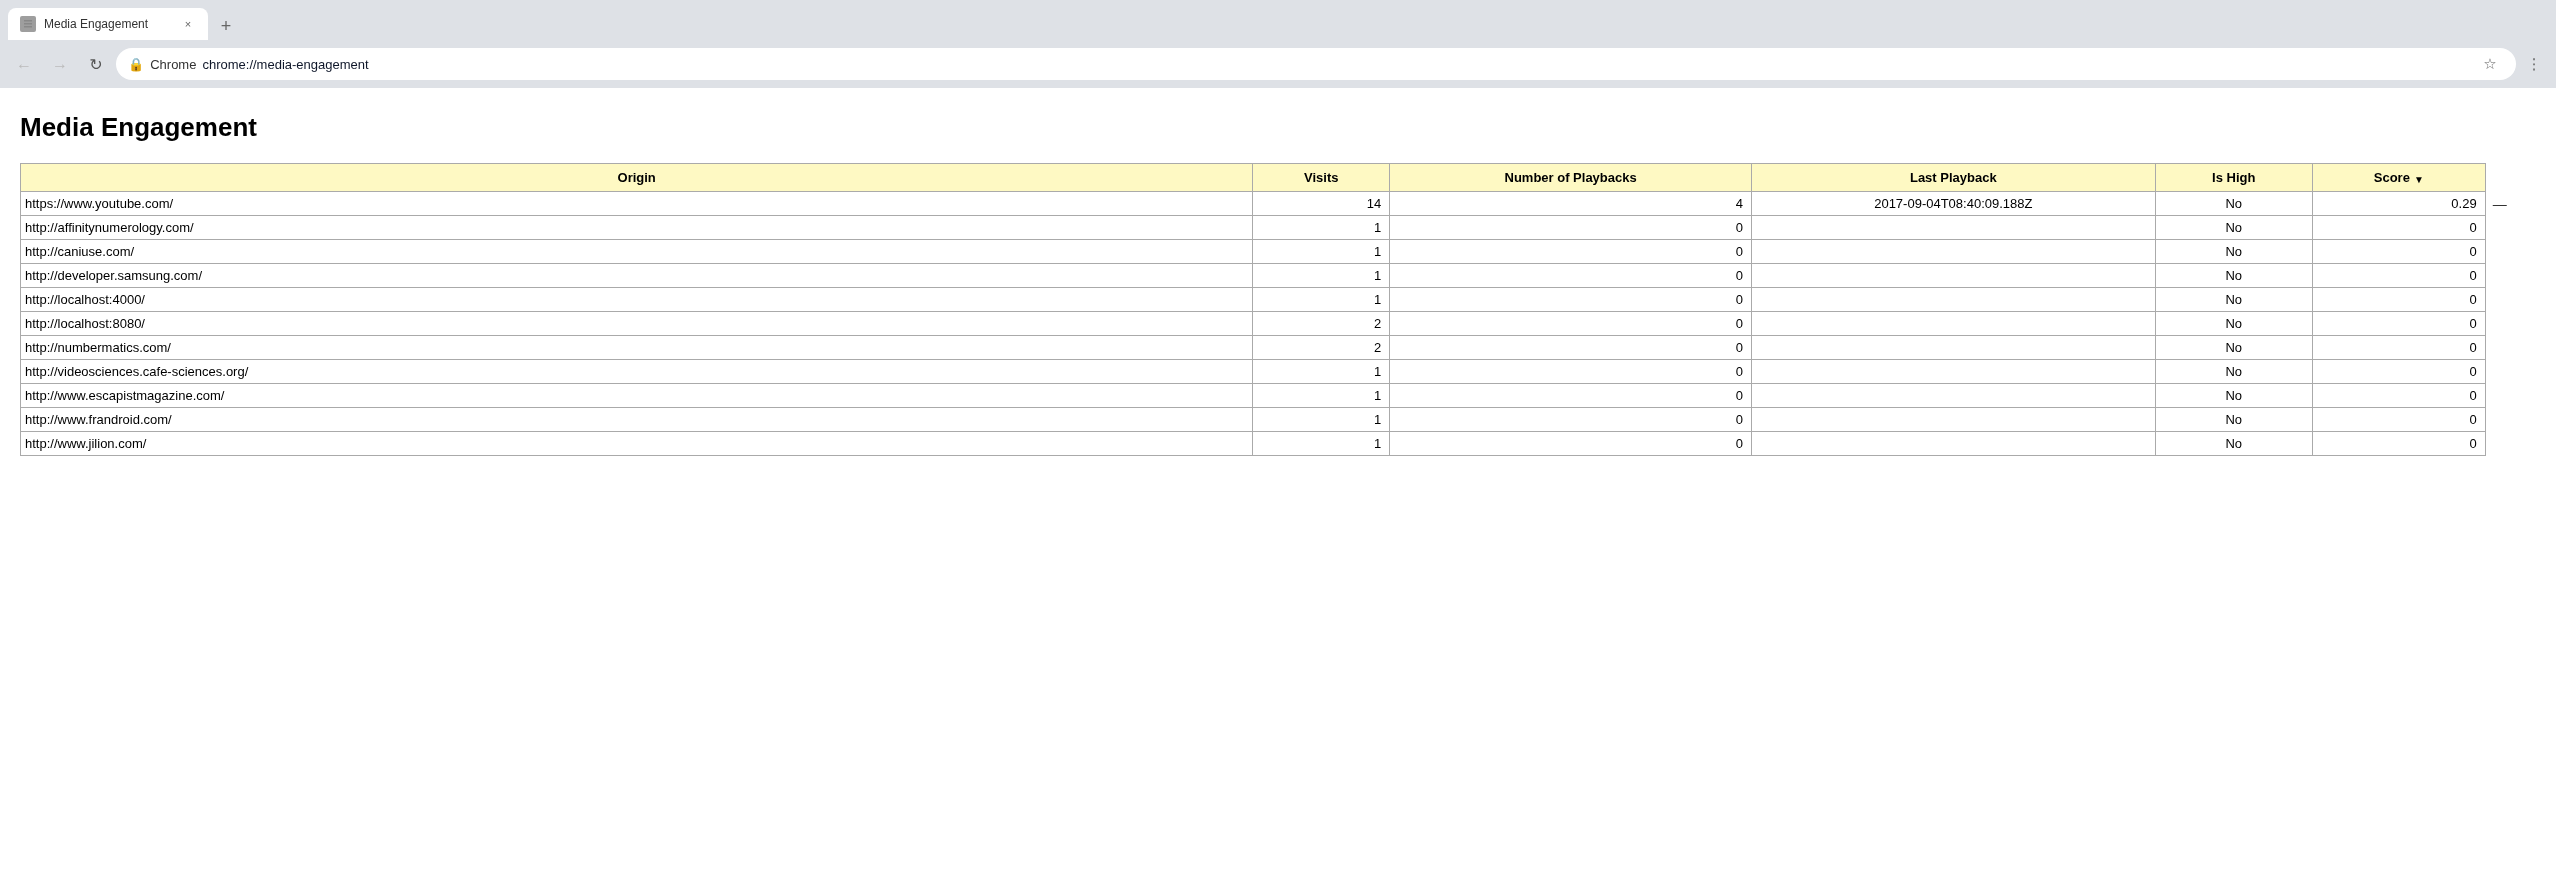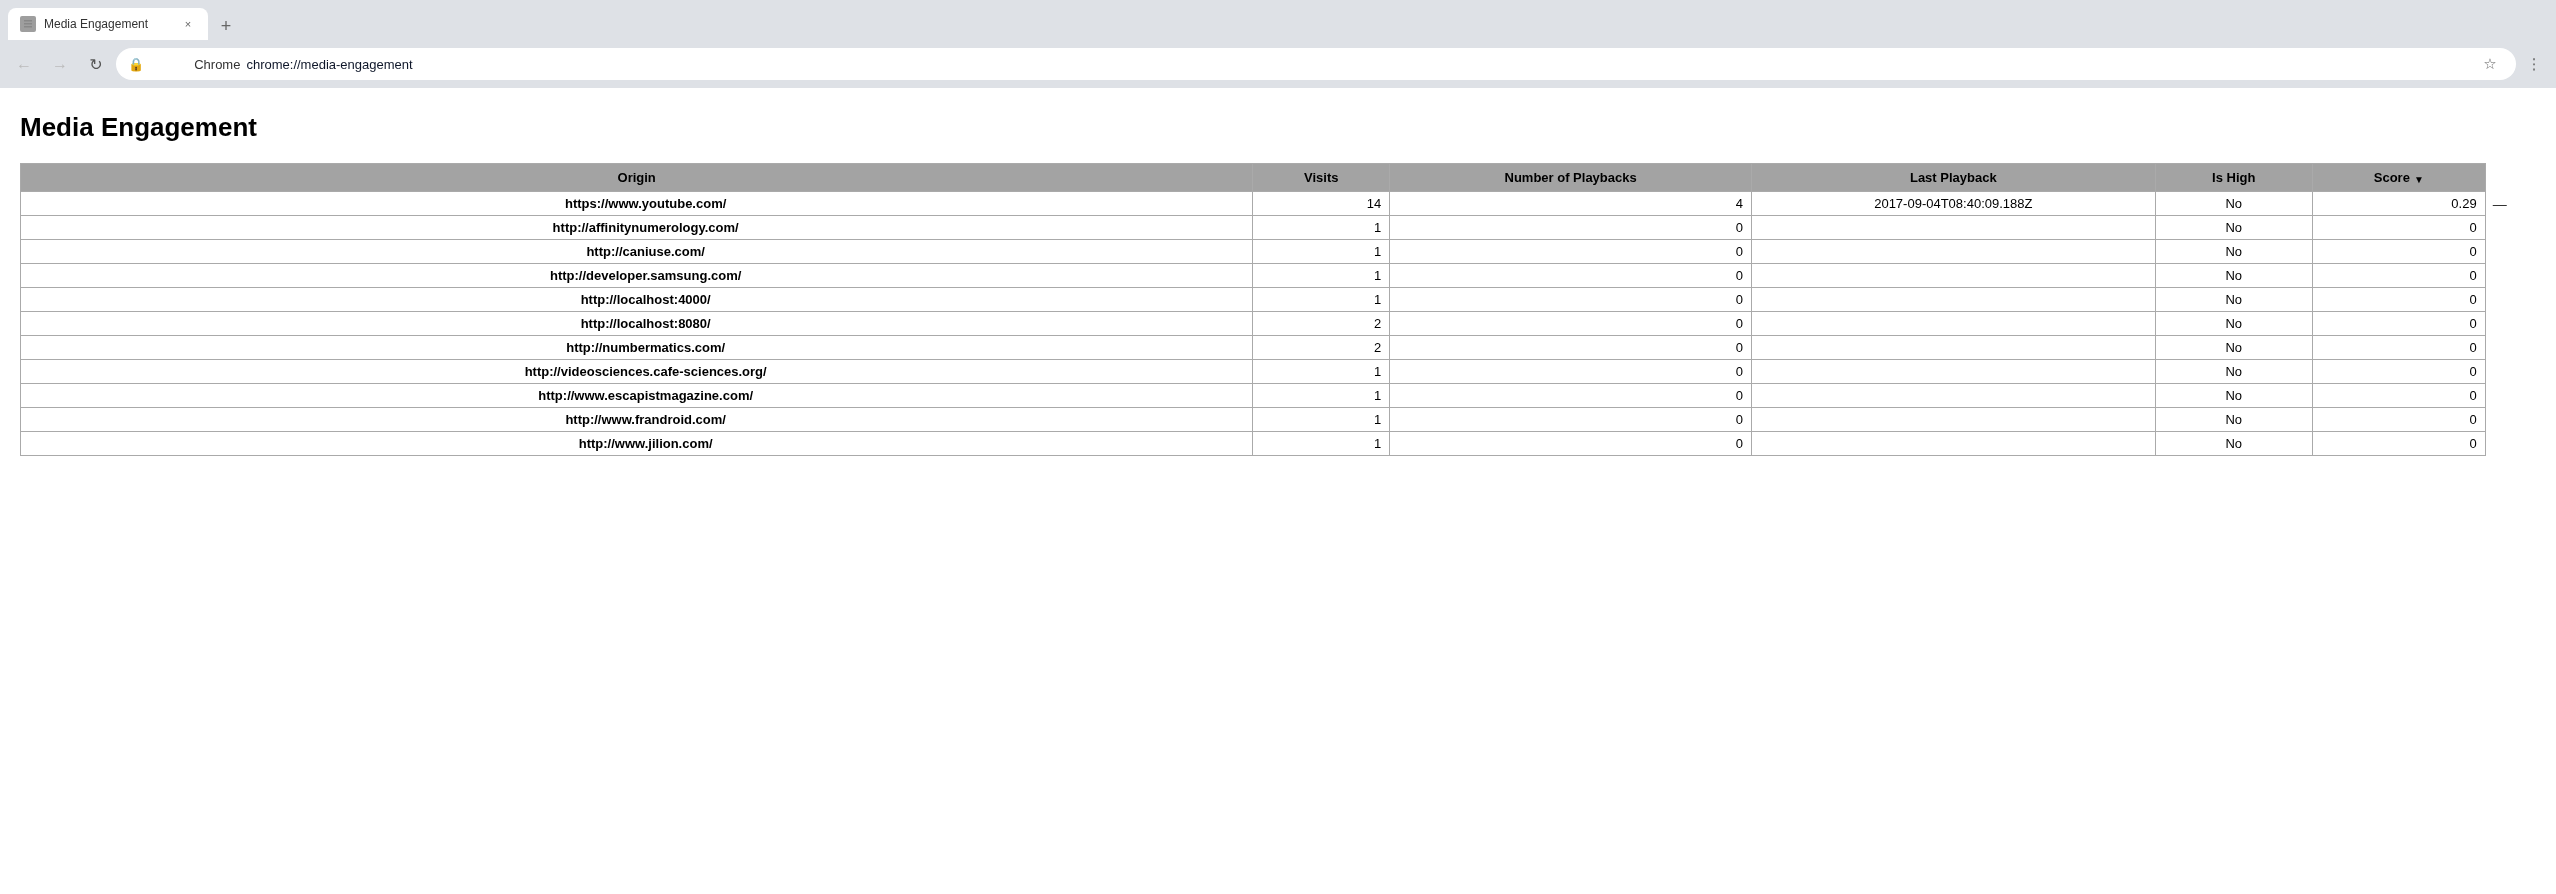--- a/index.html
+++ b/index.html
@@ -103,21 +103,20 @@
       font-size: 13px;
       color: #333;
     }
     .address-icon {
       color: #4a4a4a;
       font-size: 13px;
     }
     .address-chrome-label {
       color: #333;
       font-weight: 500;
-      margin-left: 44px;
     }
     .address-url {
       color: #0f172a;
     }
     .address-right {
       margin-left: auto;
       display: flex;
       align-items: center;
       gap: 4px;
     }
@@ -144,40 +143,39 @@
       margin-bottom: 20px;
     }
 
     
     .engagement-table {
       border-collapse: collapse;
       width: 98%;
       font-size: 13px;
     }
     .engagement-table th {
-      background: #a3a3a3;
+      background: #fef9c3;
       border: 1px solid #aaa;
       padding: 6px 12px;
       text-align: center;
       font-weight: bold;
       white-space: nowrap;
     }
     .engagement-table th.origin-col {
       text-align: center;
       width: 50%;
     }
     .engagement-table td {
       border: 1px solid #aaa;
       padding: 4px 8px;
       white-space: nowrap;
     }
     .engagement-table td.origin-cell {
-      text-align: center;
-      padding-left: 26px;
-      font-weight: bold;
+      text-align: left;
+      padding-left: 4px;
     }
     .engagement-table td.num-cell {
       text-align: right;
     }
     .engagement-table td.center-cell {
       text-align: center;
     }
     .score-header {
       display: flex;
       align-items: flex-end;

